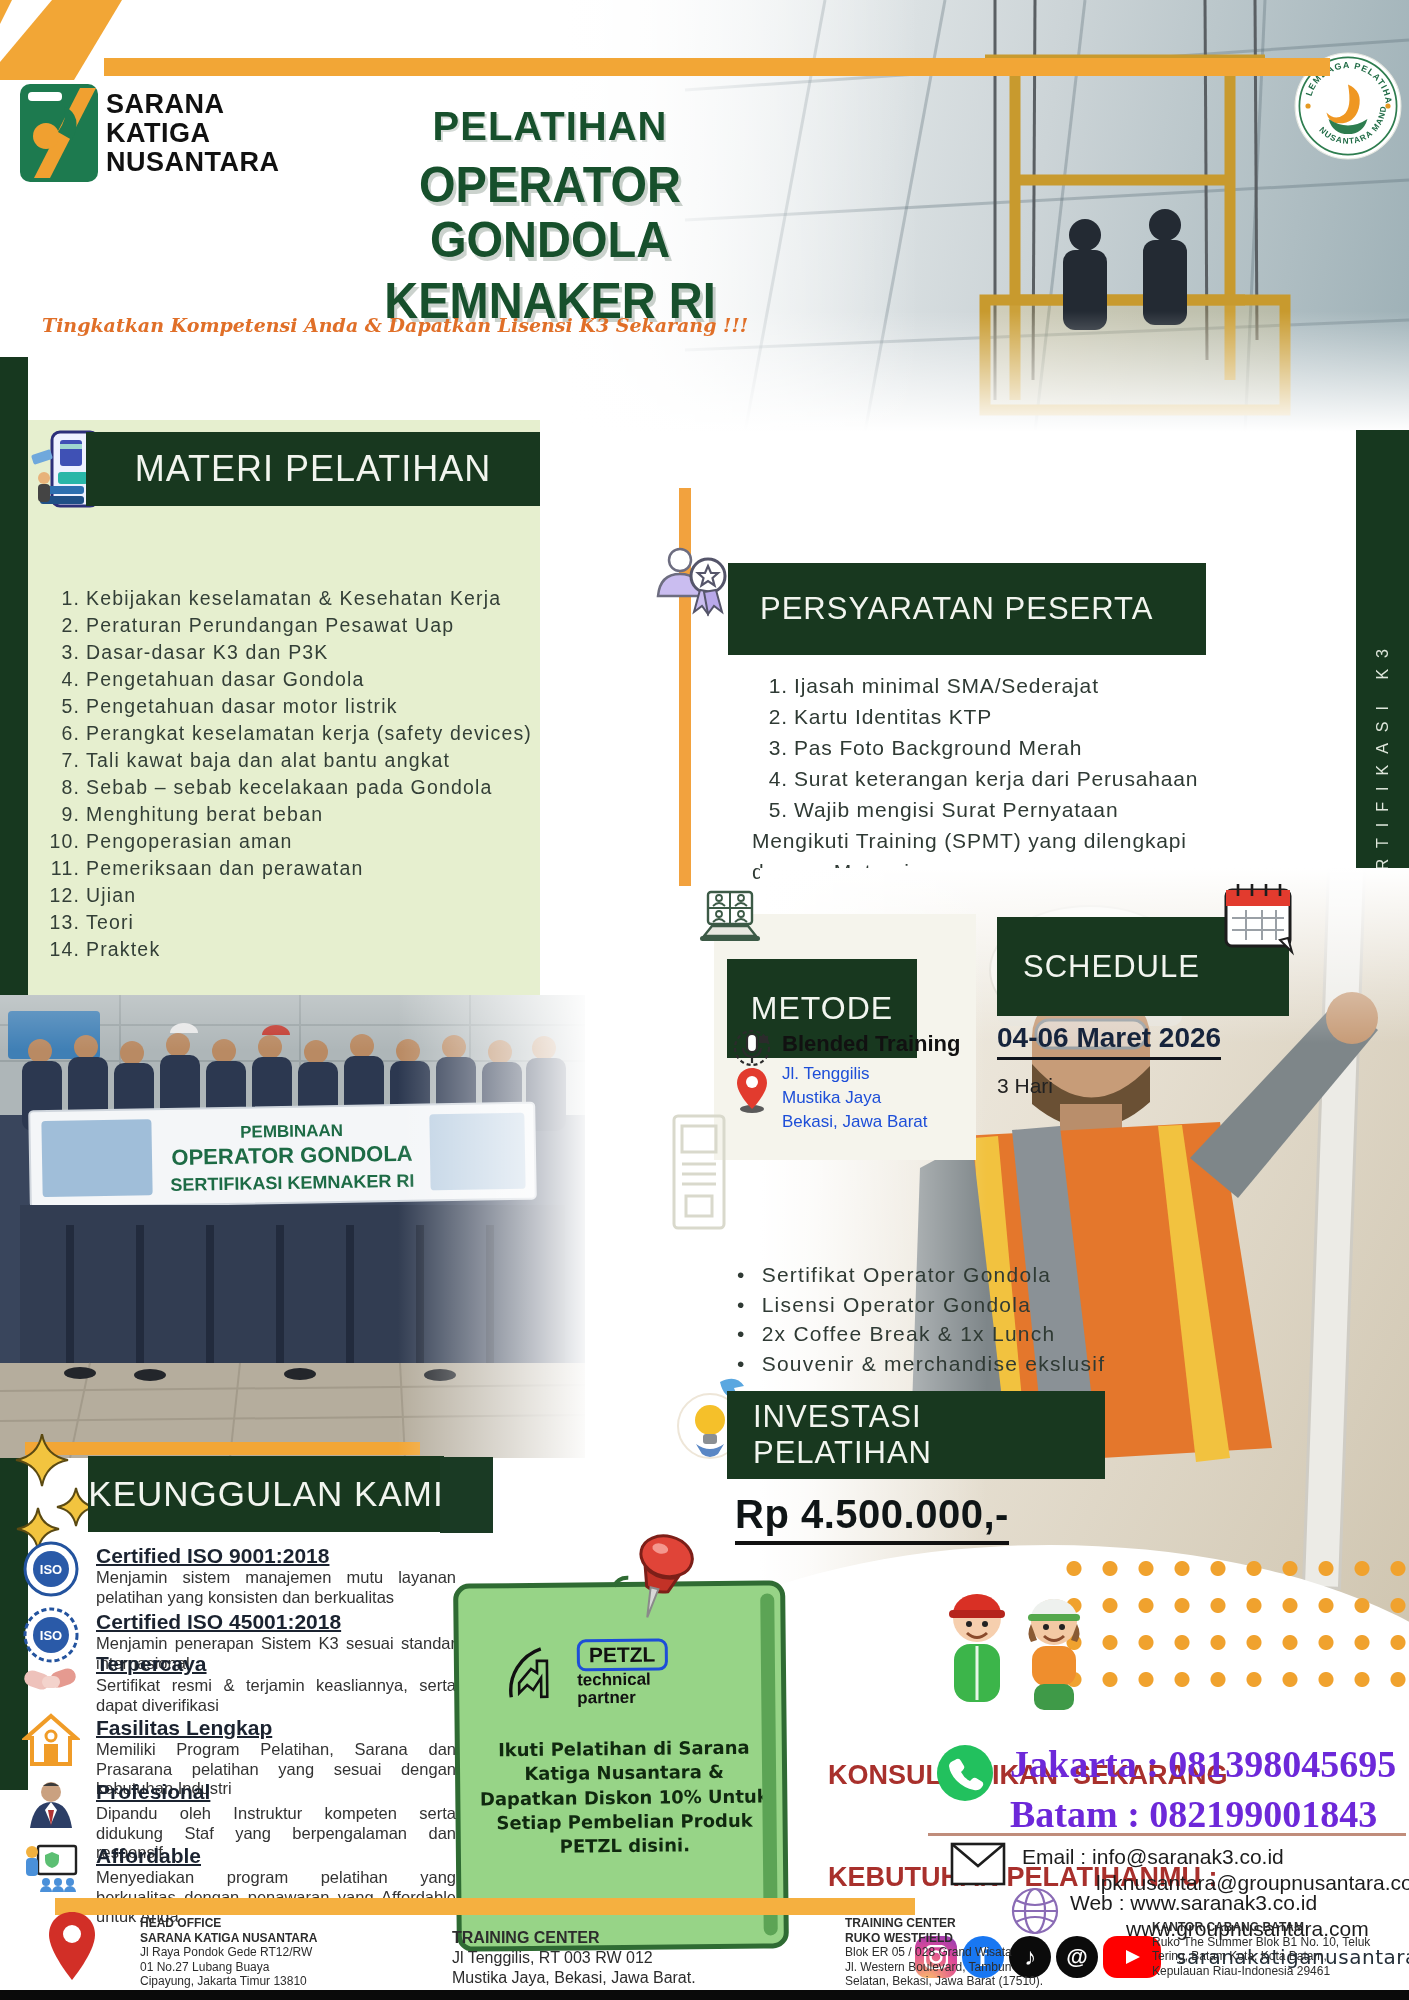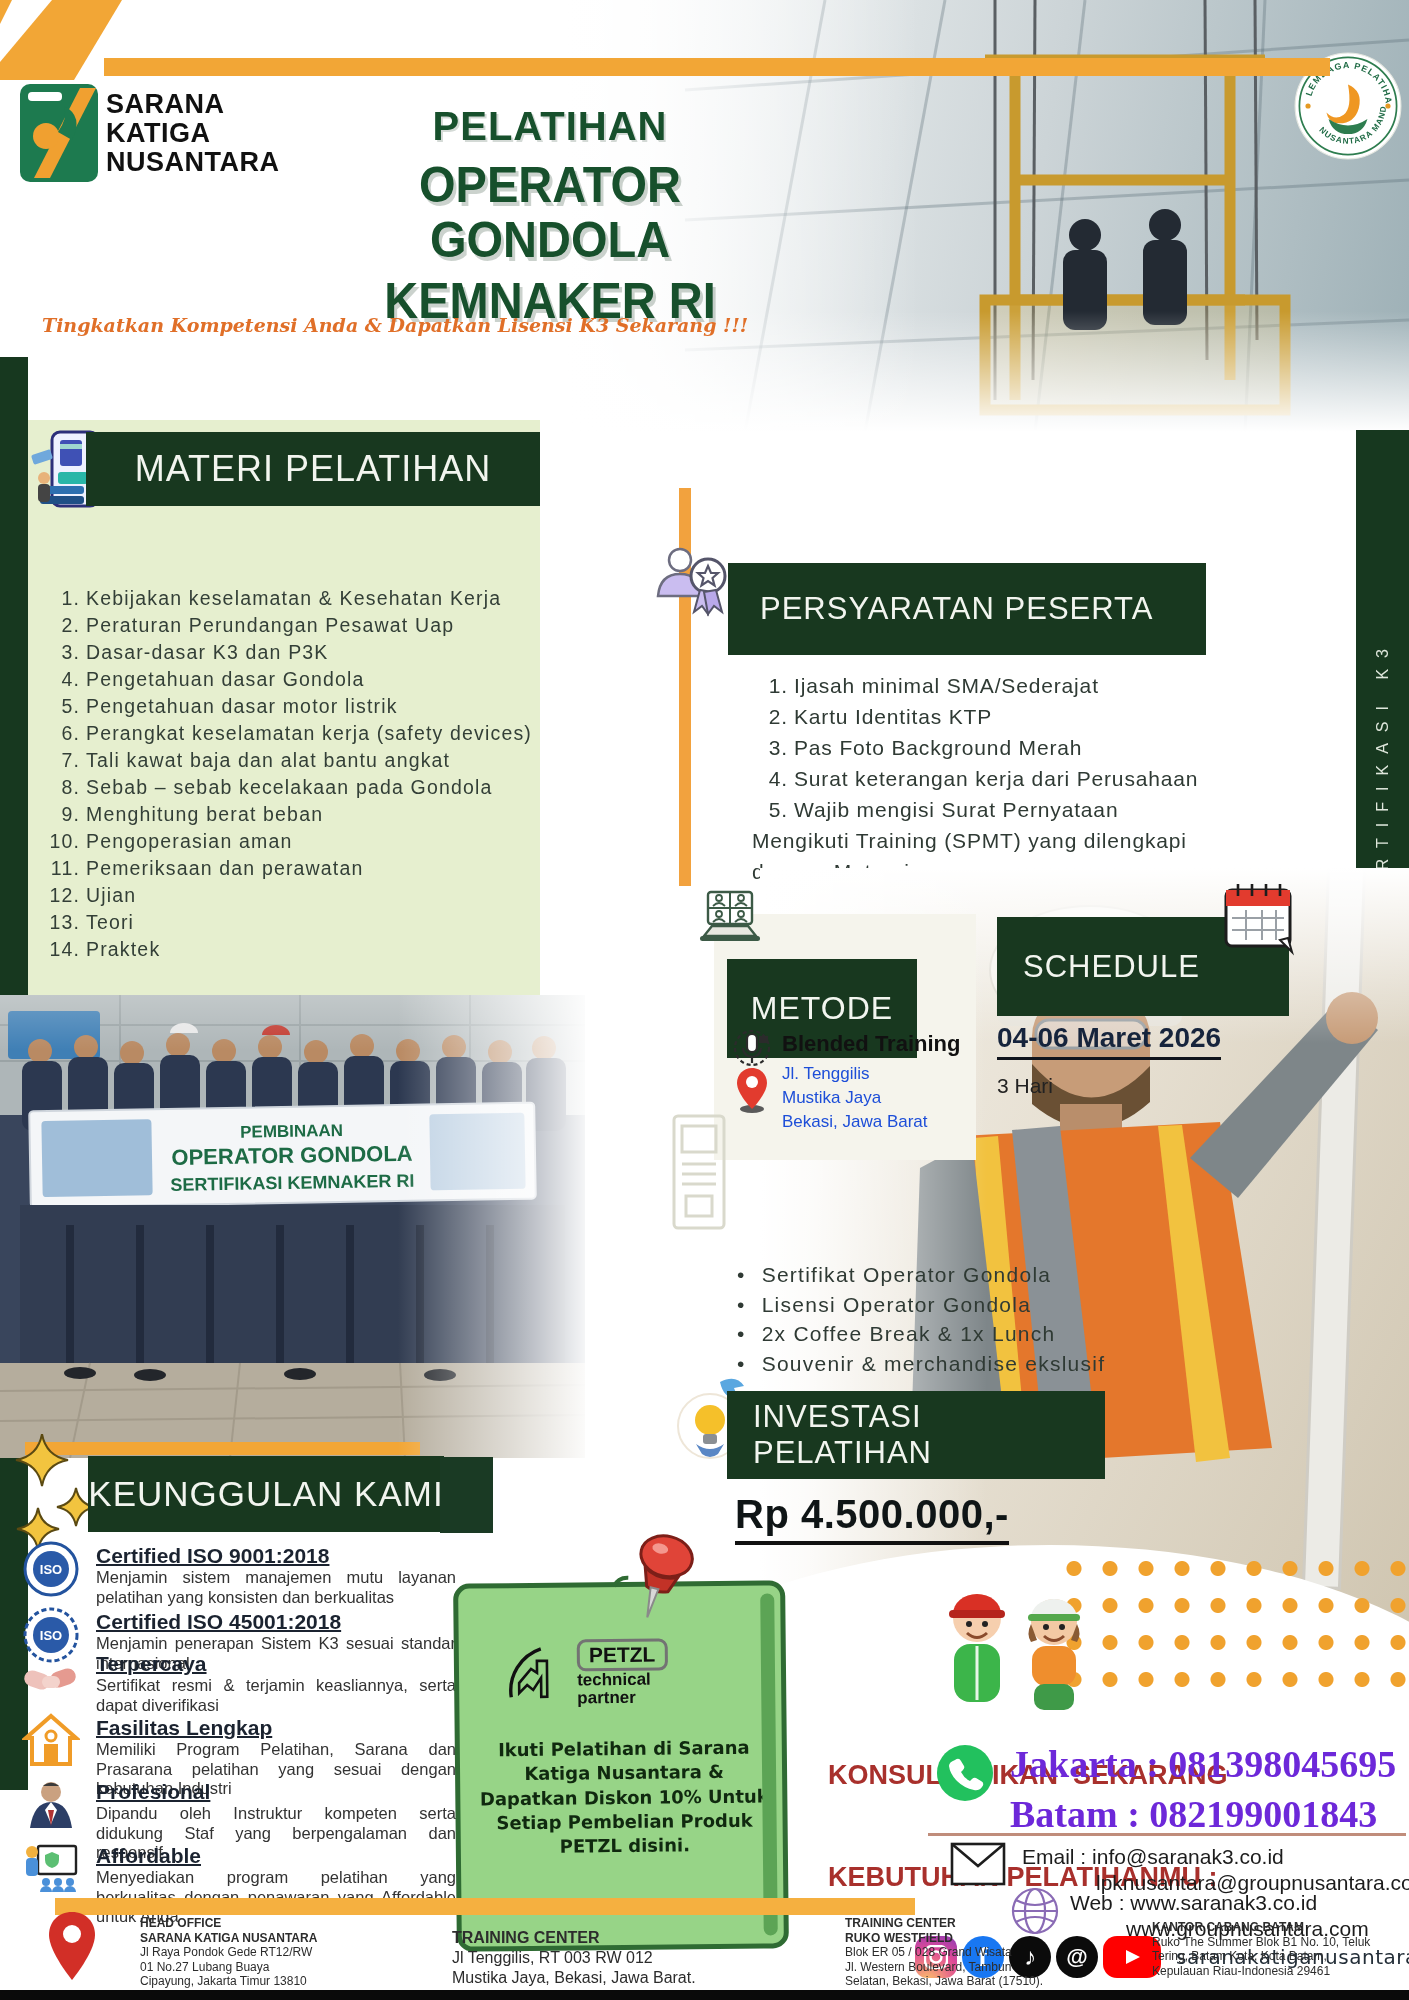--- a/index.html
+++ b/index.html
@@ -84,21 +84,21 @@
   .adv-icon{position:absolute;left:0;top:-4px;}
   
   .note{left:455px;top:1582px;width:332px;height:368px;background:#97d487;
      border:5px solid #2f6b33;border-radius:16px;transform:rotate(-.6deg);box-sizing:border-box;}
   .note::after{content:"";position:absolute;right:6px;top:8px;bottom:8px;width:14px;
      background:#5ca455;border-radius:8px;}
   .note-text{position:absolute;left:16px;top:150px;width:296px;text-align:center;
      font-family:"DejaVu Sans",sans-serif;font-weight:700;font-size:18px;
      line-height:1.35;color:#10290f;}
   .petzl-row{position:absolute;left:46px;top:52px;display:flex;align-items:center;gap:10px;}
-  .petzl-box{border:3px solid #737373;border-radius:9px;padding:1px 9px;font-weight:800;
+  .petzl-box{border:3px solid #1d4ed8;border-radius:9px;padding:1px 9px;font-weight:800;
      font-size:21px;color:#111;background:#97d487;}
   .petzl-sub{font-size:17px;line-height:18px;color:#111;font-weight:700;}
   
   .konsul{left:828px;top:1690px;font-size:27px;line-height:34px;font-weight:800;
      color:#a8302c;white-space:pre-wrap;}
   .phone-line{font-family:"Liberation Serif",serif;font-weight:700;font-size:38px;
      color:#6d28d9;}
   .divider{left:928px;top:1833px;width:478px;height:3px;background:#c08d7b;}
   .c-line{font-size:21px;color:#1c1c1c;}
   .socials{left:915px;top:1936px;display:flex;align-items:center;gap:5px;}

